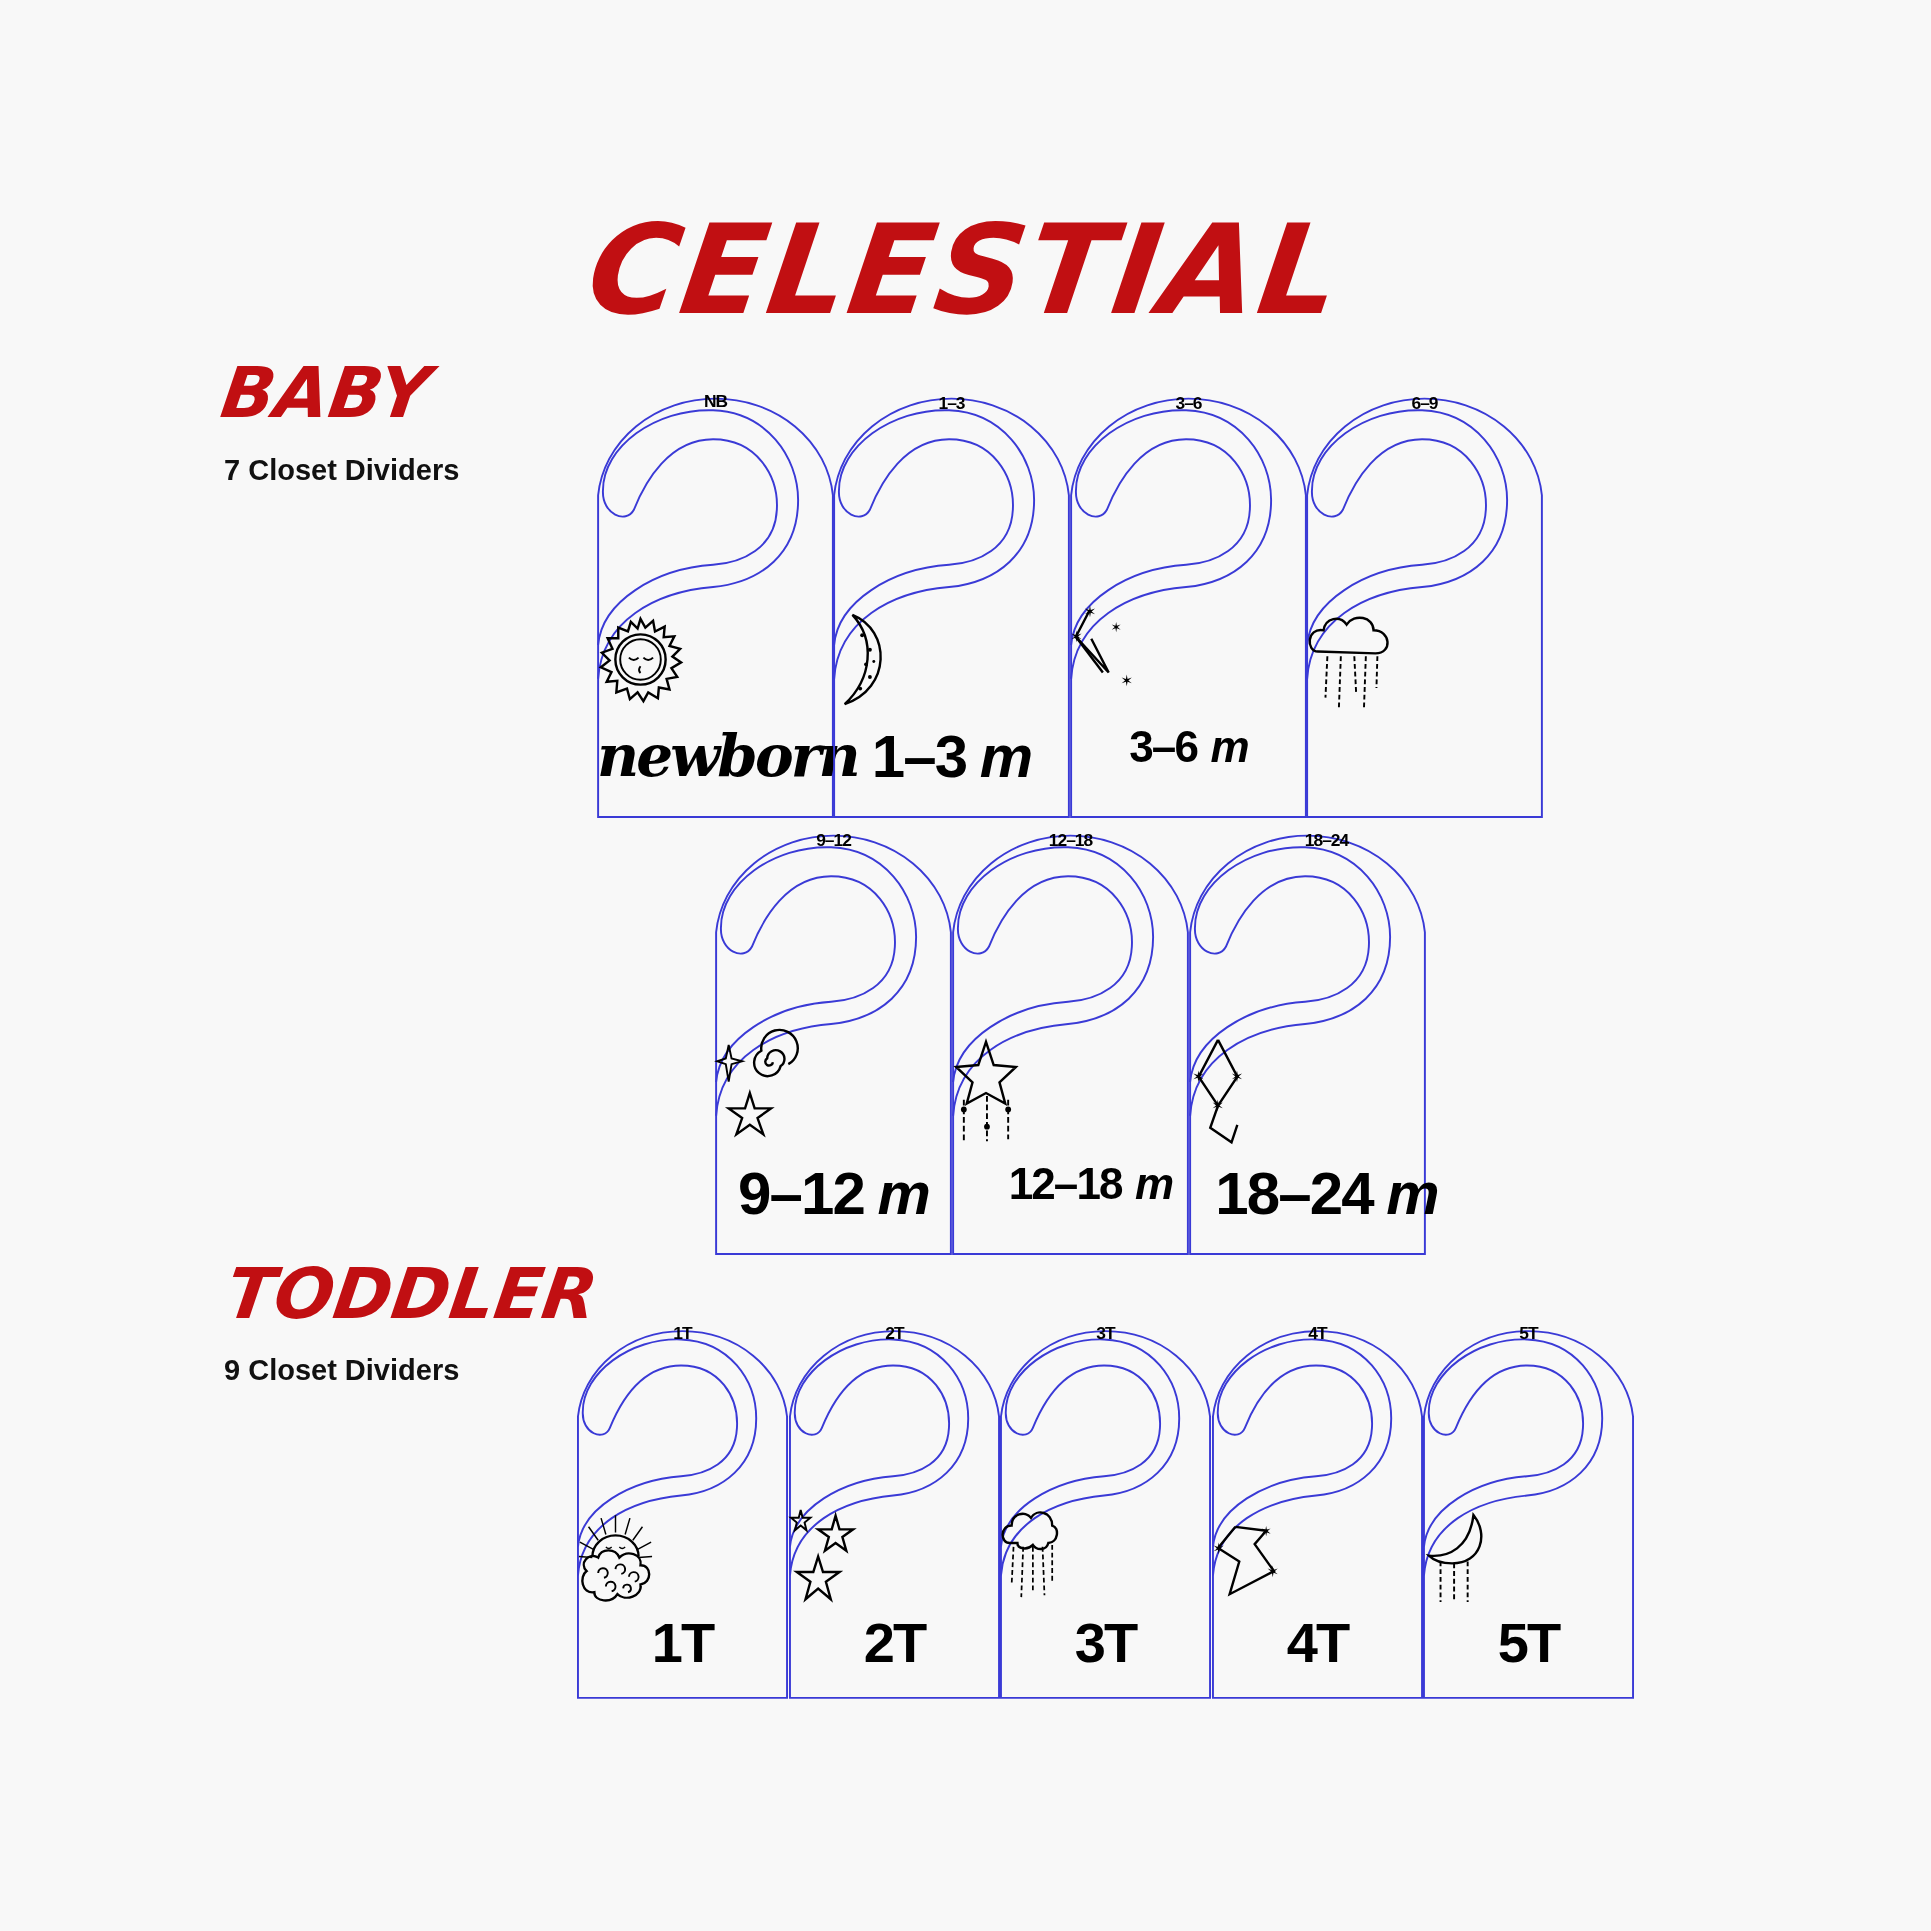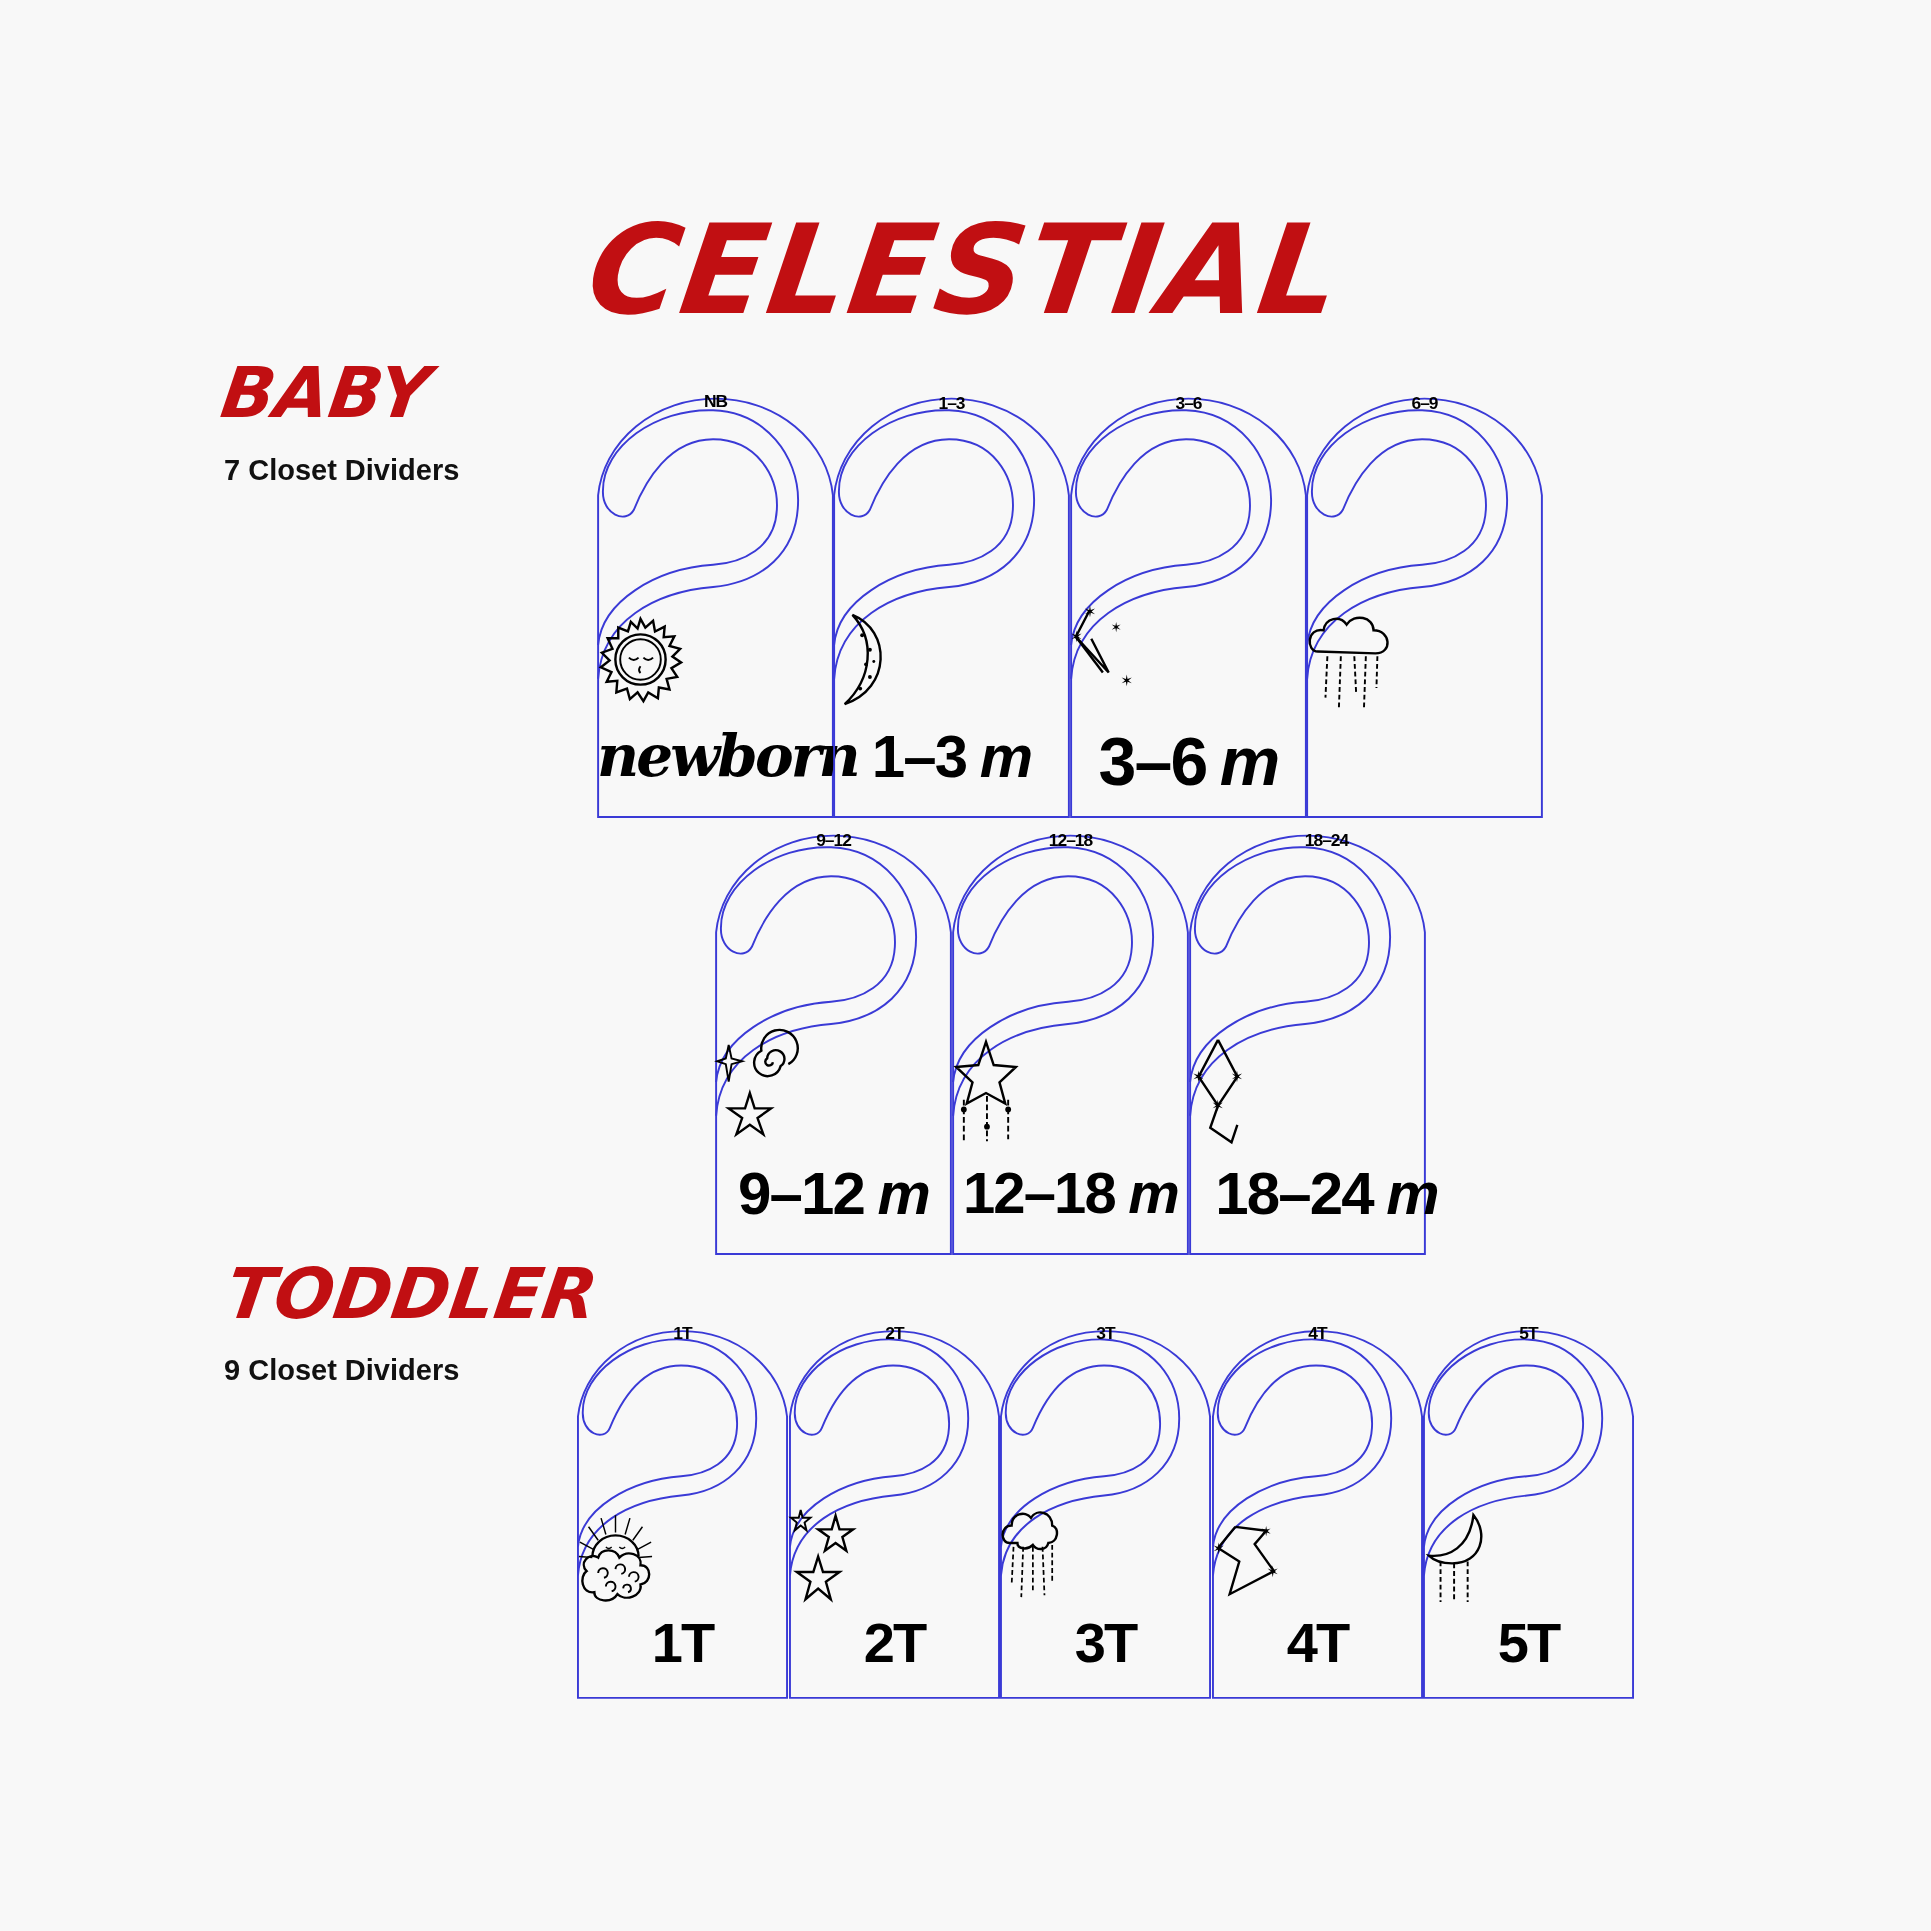--- a/index.html
+++ b/index.html
@@ -122,21 +122,21 @@
   <div class="icon" style="top:214px;">
     <svg width="87" height="111" viewBox="0 0 90 115">
         <polyline points="20,8 6,35 40,72 22,37 M20,8 48,25 48,50 67,60 60,82 76,97 60,110" fill="none" stroke="#000" stroke-width="2.5"></polyline>
         <polyline points="6,35 34,72 M48,50 36,72" fill="none" stroke="#000" stroke-width="2.5"></polyline>
         <text x="14" y="14" font-size="16">✶</text>
         <text x="0" y="40" font-size="16">✶</text>
         <text x="42" y="30" font-size="14">✶</text>
         <text x="52" y="86" font-size="16">✶</text>
       </svg>
   </div>
-  <div class="main-label" style="top:333px; font-size:68px;"><span>3–6</span><span class="unit">m</span></div>
+  <div class="main-label" style="top:333px; font-size:44px;"><span>3–6</span><span class="unit">m</span></div>
 </div>
 
 <div class="hanger" style="left:1306px; top:389px; width:237px; height:428px;">
   <svg width="237" height="428" viewBox="0 0 245 443">
       <use href="#hanger-baby"></use>
     </svg>
   <div class="top-label" style="top:3.9px;">6–9</div>
   <div class="icon" style="top:224px;">
     <svg width="87" height="101" viewBox="0 0 90 105">
         <path d="M12 40 C0 40 0 15 18 18 C20 5 35 2 42 12 C50 0 70 4 70 18 C88 18 90 42 72 42 Z" fill="none" stroke="#000" stroke-width="2.5"></path>
@@ -167,21 +167,21 @@
   <div class="top-label" style="top:3.9px;">12–18</div>
   <div class="icon" style="top:214px;">
     <svg width="68" height="106" viewBox="0 0 70 110">
         <polygon points="35,2 43,26 66,28 49,44 55,66 35,55 15,66 21,44 4,28 27,26" fill="none" stroke="#000" stroke-width="2.5"></polygon>
         <path d="M12 62 L12 105 M36 58 L36 105 M58 62 L58 103" stroke="#000" stroke-width="2" stroke-dasharray="6 3"></path>
         <circle cx="12" cy="72" r="3"></circle>
         <circle cx="58" cy="72" r="3"></circle>
         <circle cx="36" cy="90" r="3"></circle>
       </svg>
   </div>
-  <div class="main-label" style="top:333px; font-size:58px;"><span>12–18</span><span class="unit">m</span></div>
+  <div class="main-label" style="top:333px; font-size:44px;padding-left:20px;"><span>12–18</span><span class="unit">m</span></div>
 </div>
 
 <div class="hanger" style="left:1189px; top:826px; width:275px; height:428px;">
   <svg width="237" height="428" viewBox="0 0 245 443">
       <use href="#hanger-baby"></use>
     </svg>
   <div class="top-label" style="top:3.9px;">18–24</div>
   <div class="icon" style="top:210px;">
     <svg width="58" height="116" viewBox="0 0 60 120">
         <polyline points="30,4 10,42 30,72 50,42 30,4" fill="none" stroke="#000" stroke-width="2.5"></polyline>

